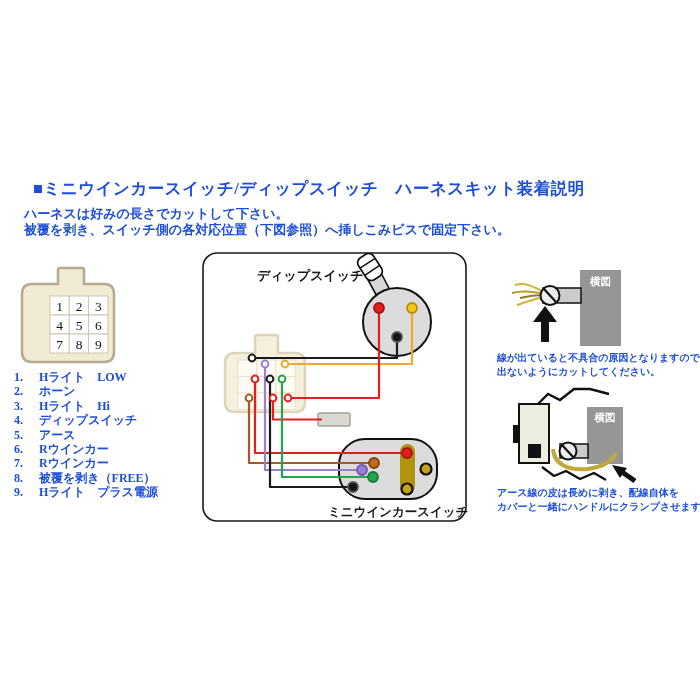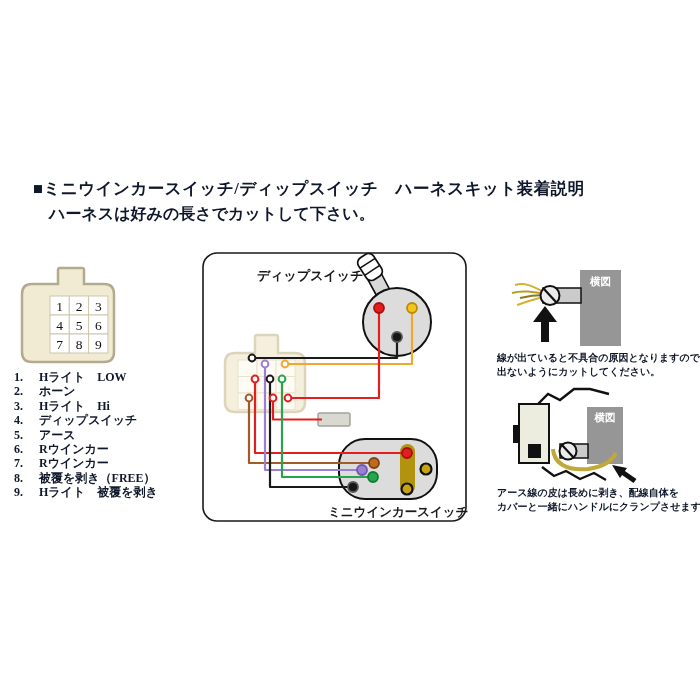--- a/index.html
+++ b/index.html
@@ -1,37 +1,38 @@
 <!DOCTYPE html>
 <html><head>
 <meta charset="utf-8">
 <style>
   html,body{margin:0;padding:0;background:#fff;}
   .page{position:relative;width:700px;height:700px;background:#ffffff;overflow:hidden;
-        font-family:"Liberation Serif","DejaVu Serif",serif;color:#0f172a;}
+        font-family:"Liberation Serif","DejaVu Serif",serif;color:#1d4ed8;}
   .abs{position:absolute;}
   .title{left:33px;top:178px;width:620px;font-size:16.5px;font-weight:bold;letter-spacing:.5px;}
-  .instructions{left:49px;top:206px;width:620px;font-size:16px;font-weight:600;line-height:15.5px;}
+  .instructions{left:24px;top:206px;width:620px;font-size:13px;font-weight:600;line-height:15.5px;}
   .pinlist{left:14px;top:370px;width:200px;font-size:12px;font-weight:bold;}
   .pinrow{display:flex;height:14.4px;line-height:14.4px;}
   .pinrow .num{width:25px;}
   .caption{width:205px;font-size:10px;font-weight:bold;line-height:13.5px;}
   .cap1{left:497px;top:351px;}
   .cap2{left:497px;top:486px;}
   svg{display:block;}
   svg text{font-family:"Liberation Serif","DejaVu Serif",serif;}
 </style>
 </head>
 <body>
 
 <div class="page">
 
   <div class="abs title">■ミニウインカースイッチ/ディップスイッチ　ハーネスキット装着説明</div>
   <div class="abs instructions">
     <div>ハーネスは好みの長さでカットして下さい。</div>
+    <div>被覆を剥き、スイッチ側の各対応位置（下図参照）へ挿しこみビスで固定下さい。</div>
   </div>
 
   <svg class="abs" style="left:15px;top:258px" width="115" height="112" viewBox="0 0 115 112">
     <path d="M45,10 L67,10 Q69,10 69,12 L69,26 L89,26 Q99,26 99,36 L99,94 Q99,104 89,104 L17,104 Q7,104 7,94 L7,36 Q7,26 17,26 L43,26 L43,12 Q43,10 45,10 Z" stroke-width="2.5" fill="#f2ebd3" stroke="#b3aa90"></path>
     <g stroke="#cfc6ae" stroke-width="1" fill="#ffffff">
       <rect x="35" y="38" width="19.3" height="19"></rect>
         <rect x="54.3" y="38" width="19.3" height="19"></rect>
         <rect x="73.6" y="38" width="19.3" height="19"></rect>
       <rect x="35" y="57" width="19.3" height="19"></rect>
         <rect x="54.3" y="57" width="19.3" height="19"></rect>
@@ -81,21 +82,21 @@
     <div class="pinrow">
         <span class="num">7.</span>
         <span>Rウインカー</span>
       </div>
     <div class="pinrow">
         <span class="num">8.</span>
         <span>被覆を剥き（FREE）</span>
       </div>
     <div class="pinrow">
         <span class="num">9.</span>
-        <span>Hライト　被覆を剥き</span>
+        <span>Hライト　プラス電源</span>
       </div>
   </div>
 
   <svg class="abs" style="left:200px;top:250px" width="270" height="275" viewBox="0 0 270 275">
     <rect x="3" y="3" width="263" height="268" rx="14" fill="#ffffff" stroke="#1a1a1a" stroke-width="1.6"></rect>
 
     <path d="M57,85 L76,85 Q78,85 78,87 L78,103 L95,103 Q105,103 105,113 L105,152 Q105,162 95,162 L35,162 Q25,162 25,152 L25,113 Q25,103 35,103 L55,103 L55,87 Q55,85 57,85 Z" stroke-width="2.5" fill="#f5efdd" stroke="#ddd5bb"></path>
     <g fill="#fdfbf3" stroke="#e9e2cc" stroke-width="1">
       <rect x="38" y="110" width="19" height="16.5"></rect>
         <rect x="57" y="110" width="19" height="16.5"></rect>

